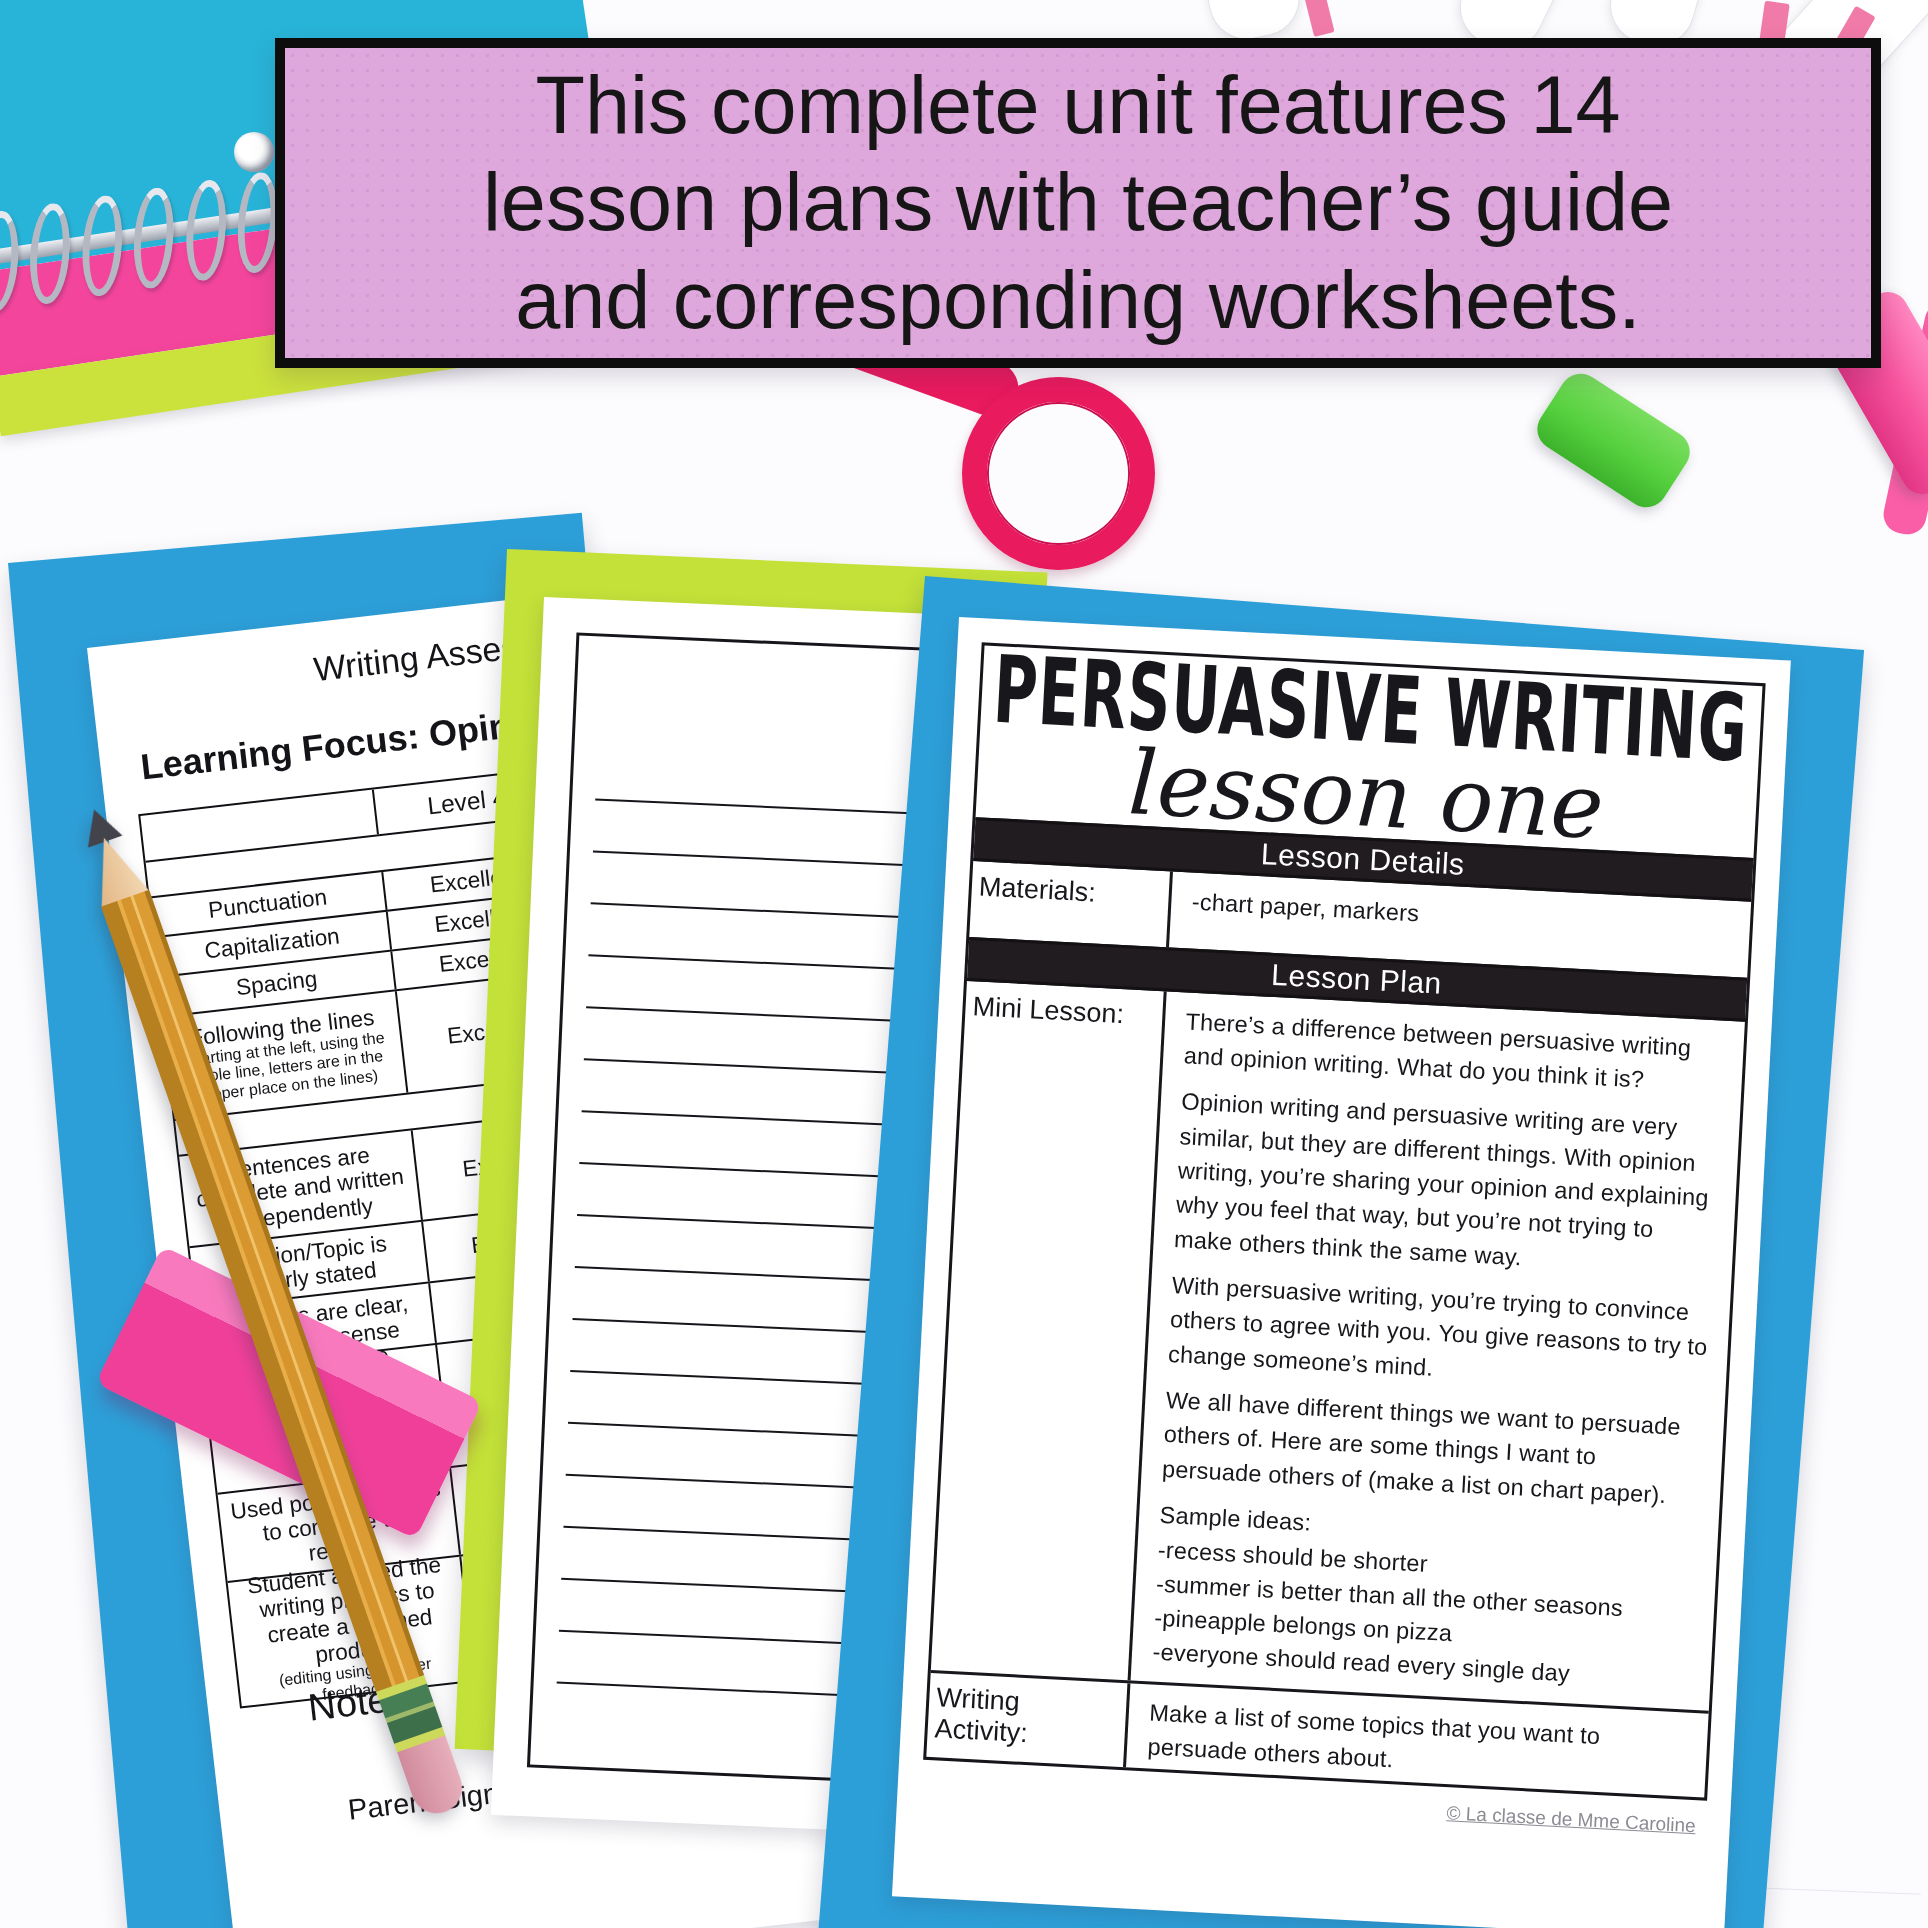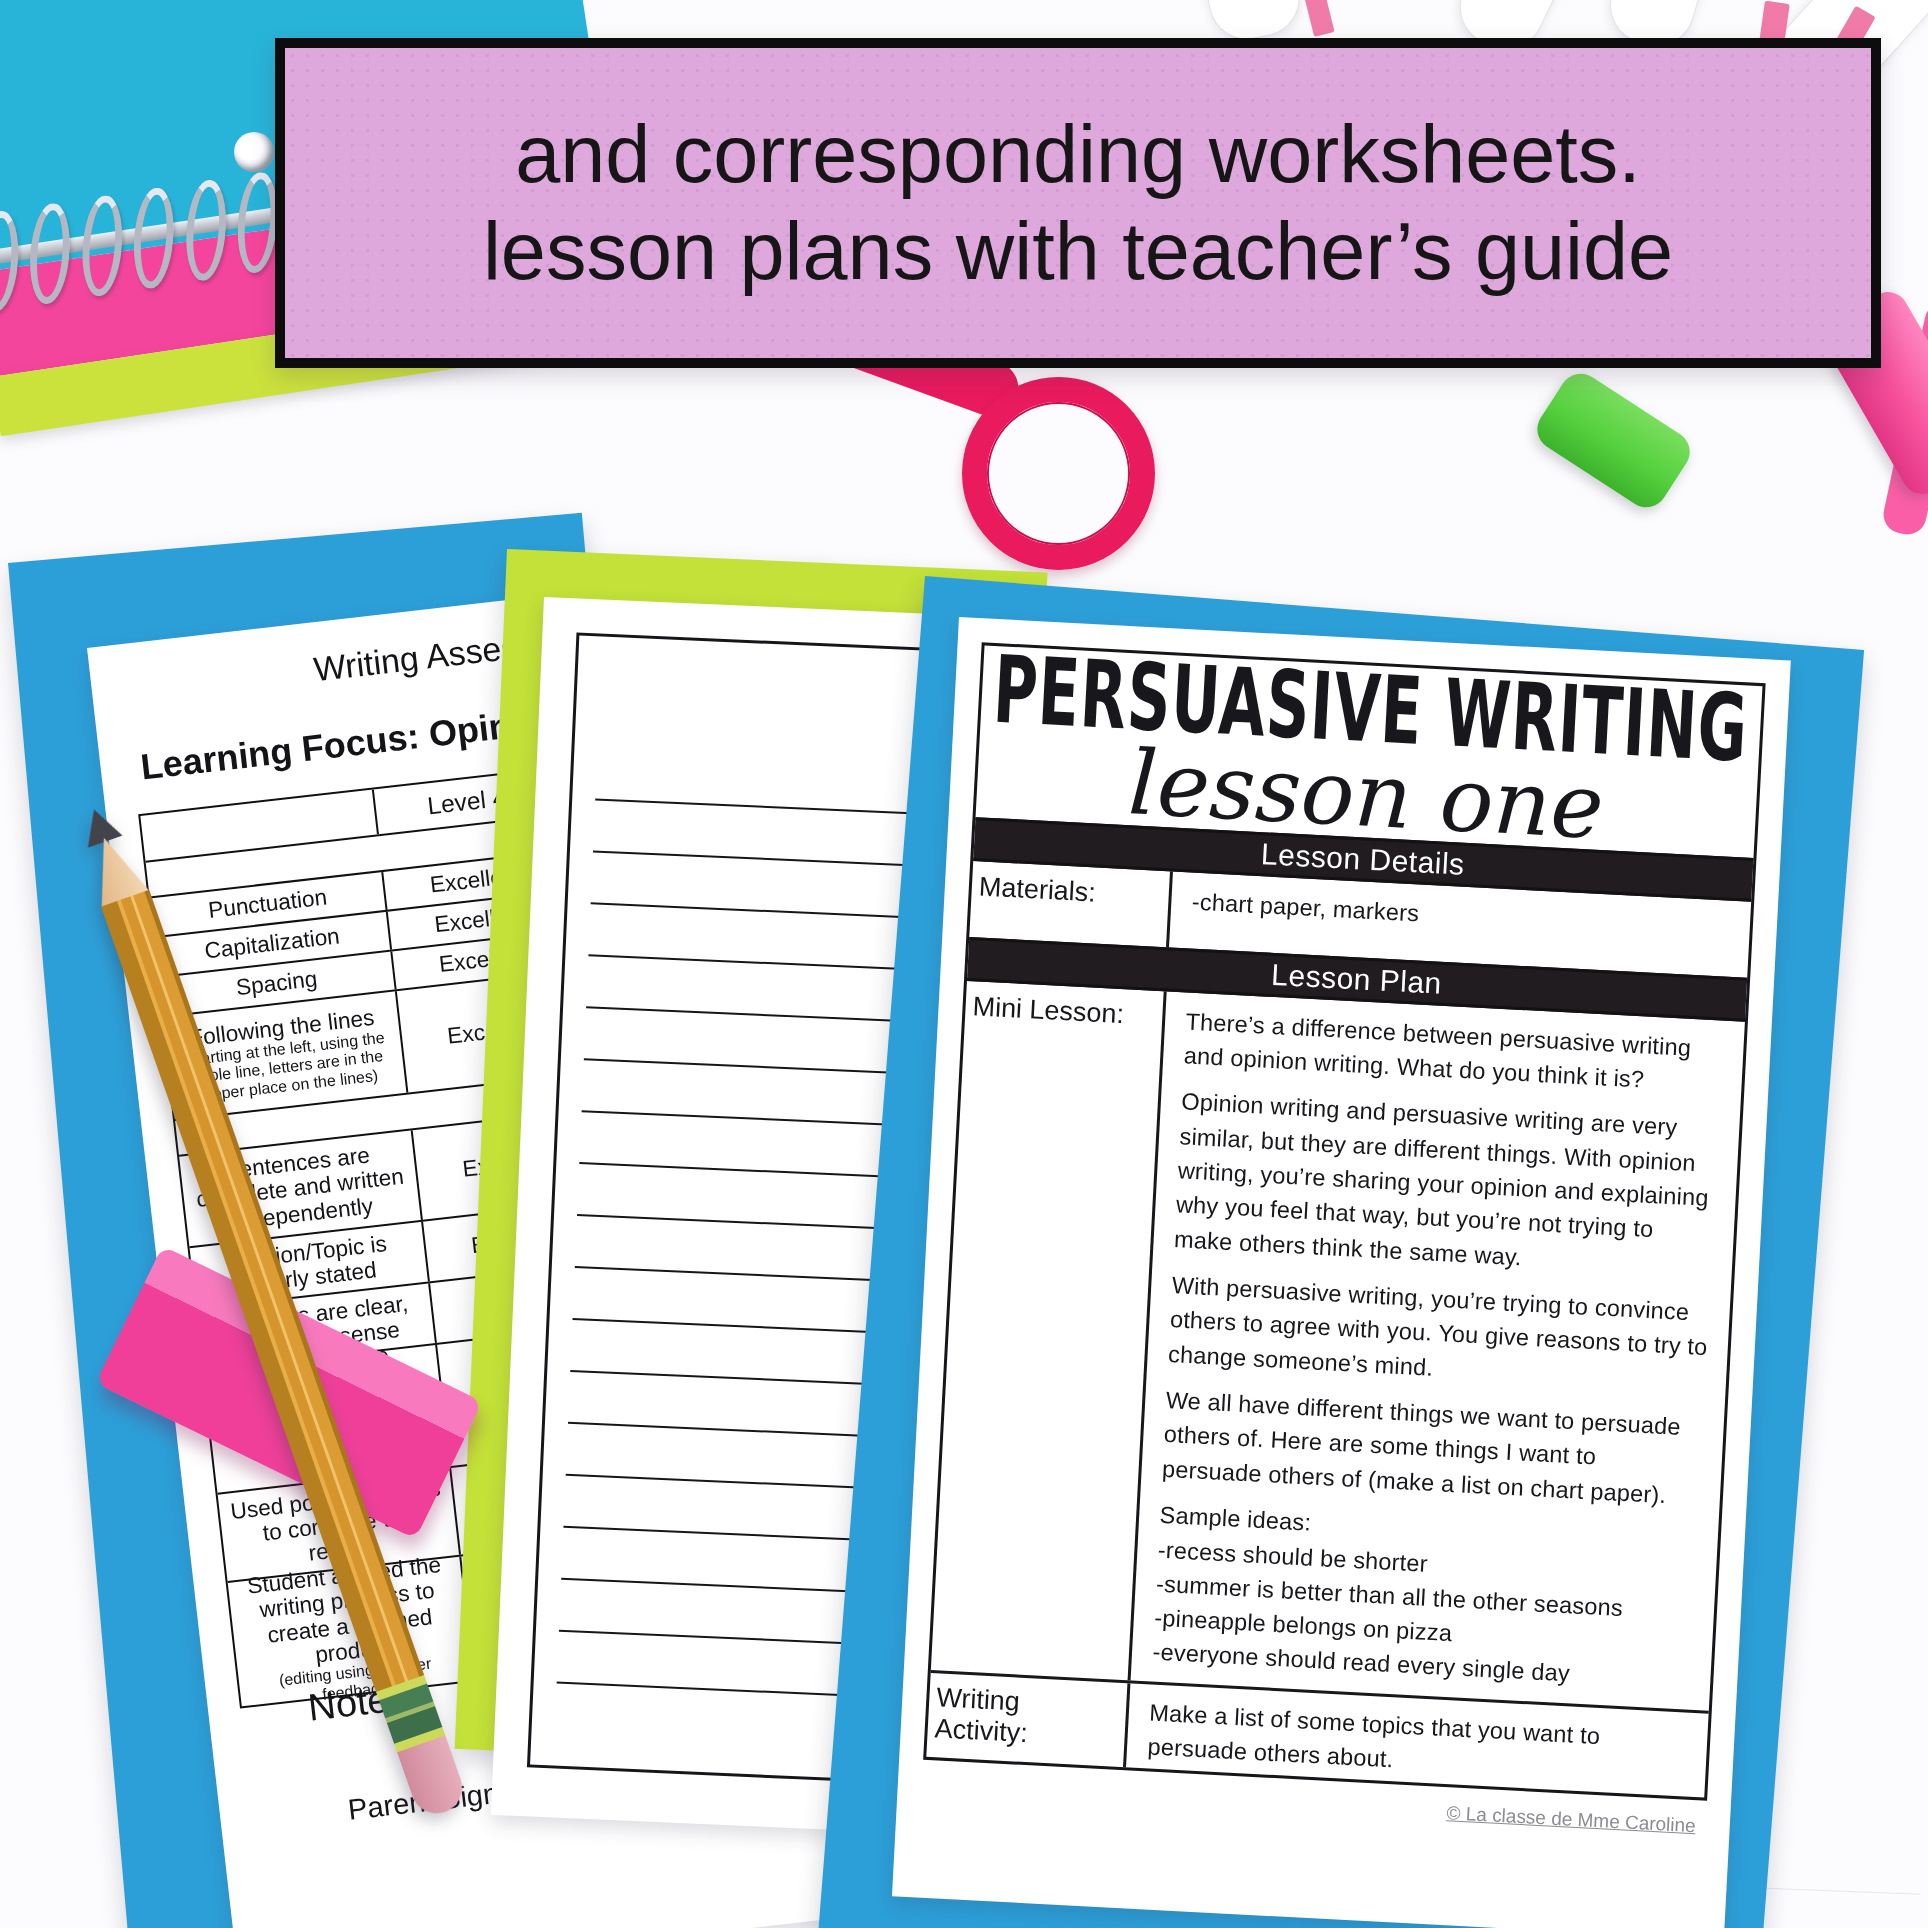--- a/index.html
+++ b/index.html
@@ -285,18 +285,19 @@
   <div class="abs eraser"></div>
   <div class="abs pencil">
     <div class="p-tip"></div>
     <div class="p-wood"></div>
     <div class="p-body"></div>
     <div class="p-ferrule"></div>
     <div class="p-eraser"></div>
   </div>
 
   <div class="abs banner">
+    <div class="banner-line">This complete unit features 14</div>
+    <div class="banner-line">lesson plans with teacher’s guide</div>
     <div class="banner-line">and corresponding worksheets.</div>
-    <div class="banner-line">lesson plans with teacher’s guide</div>
   </div>
 
 </div>
 
 
 </body></html>

